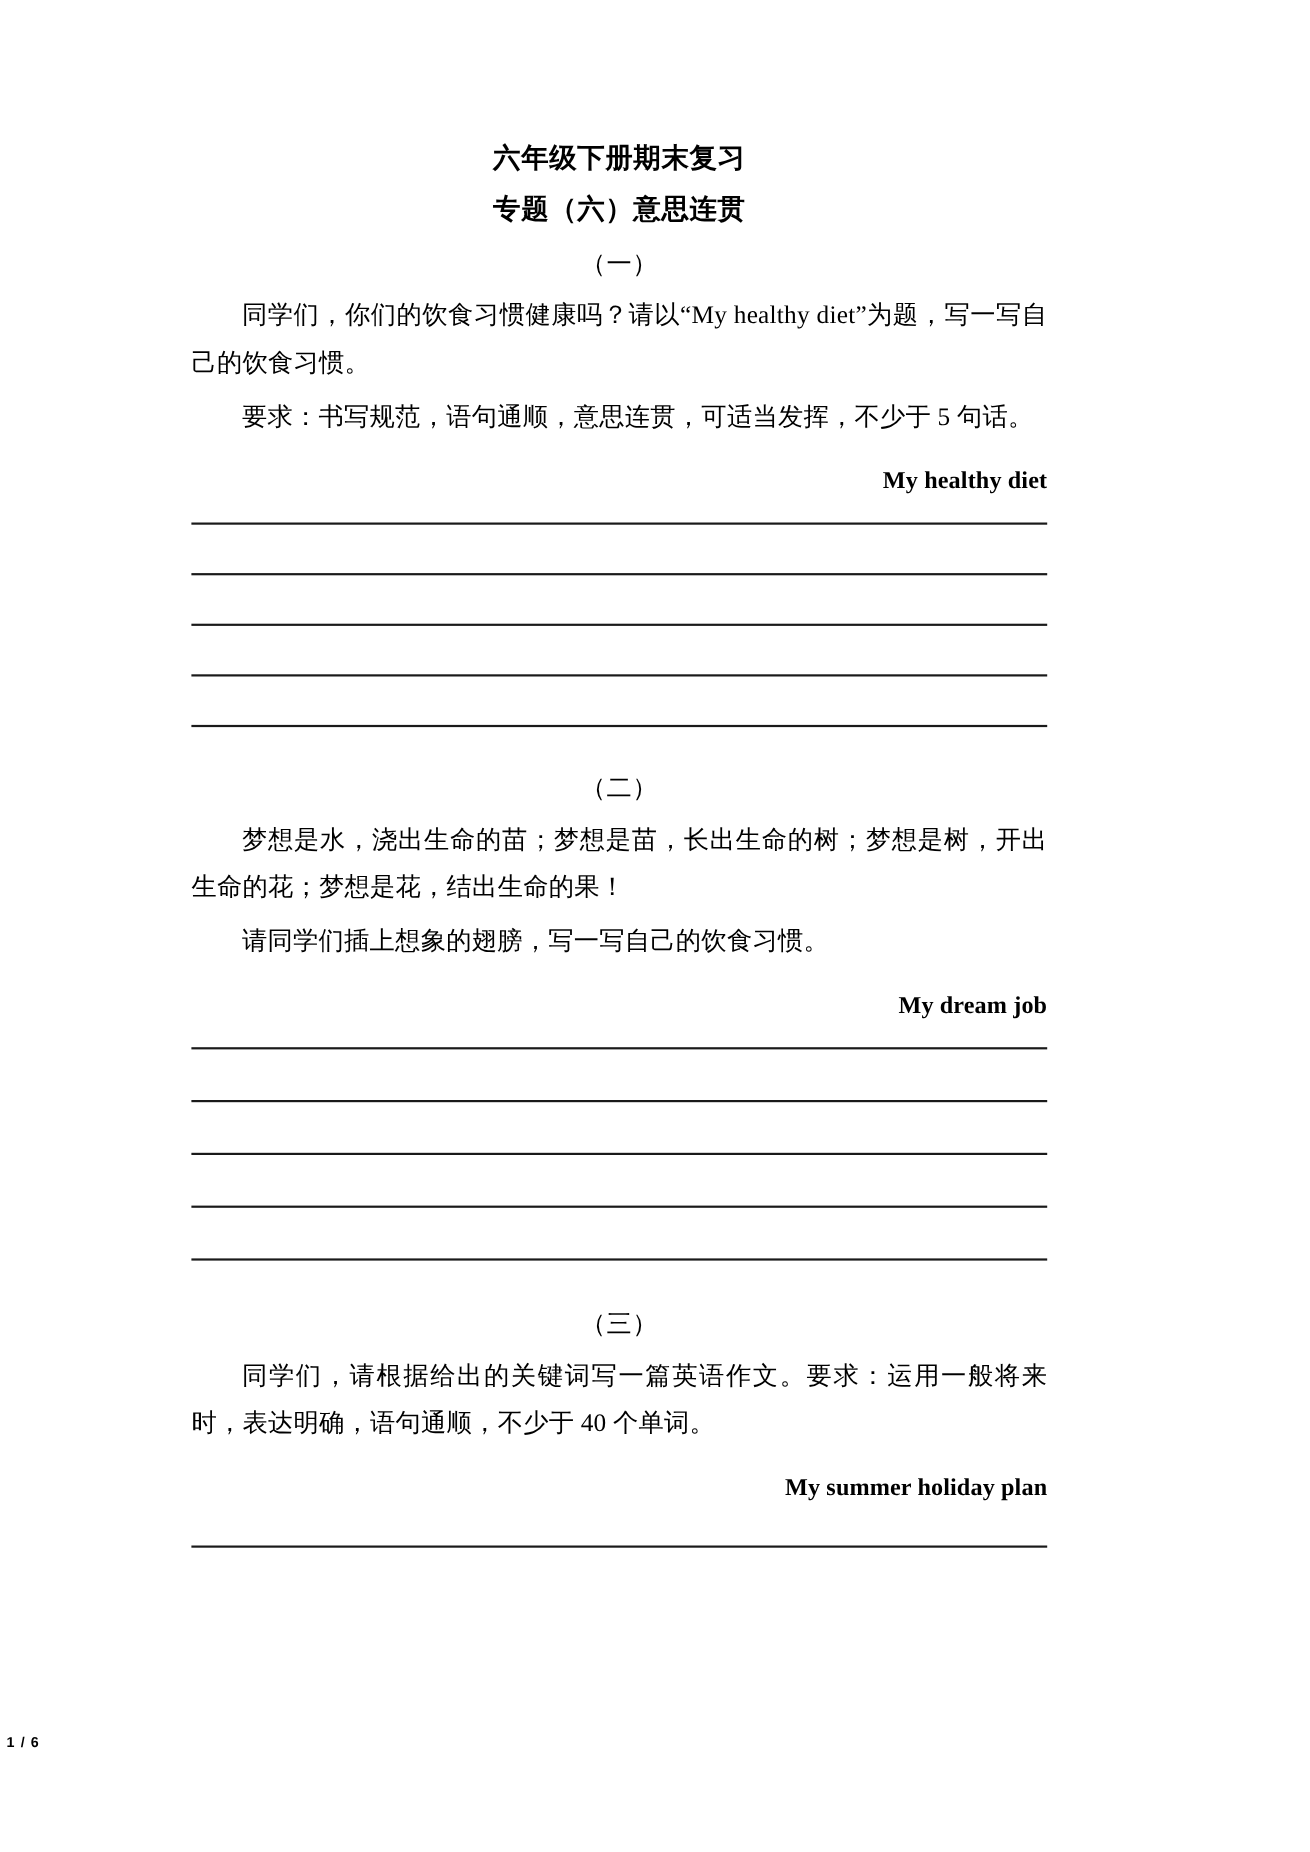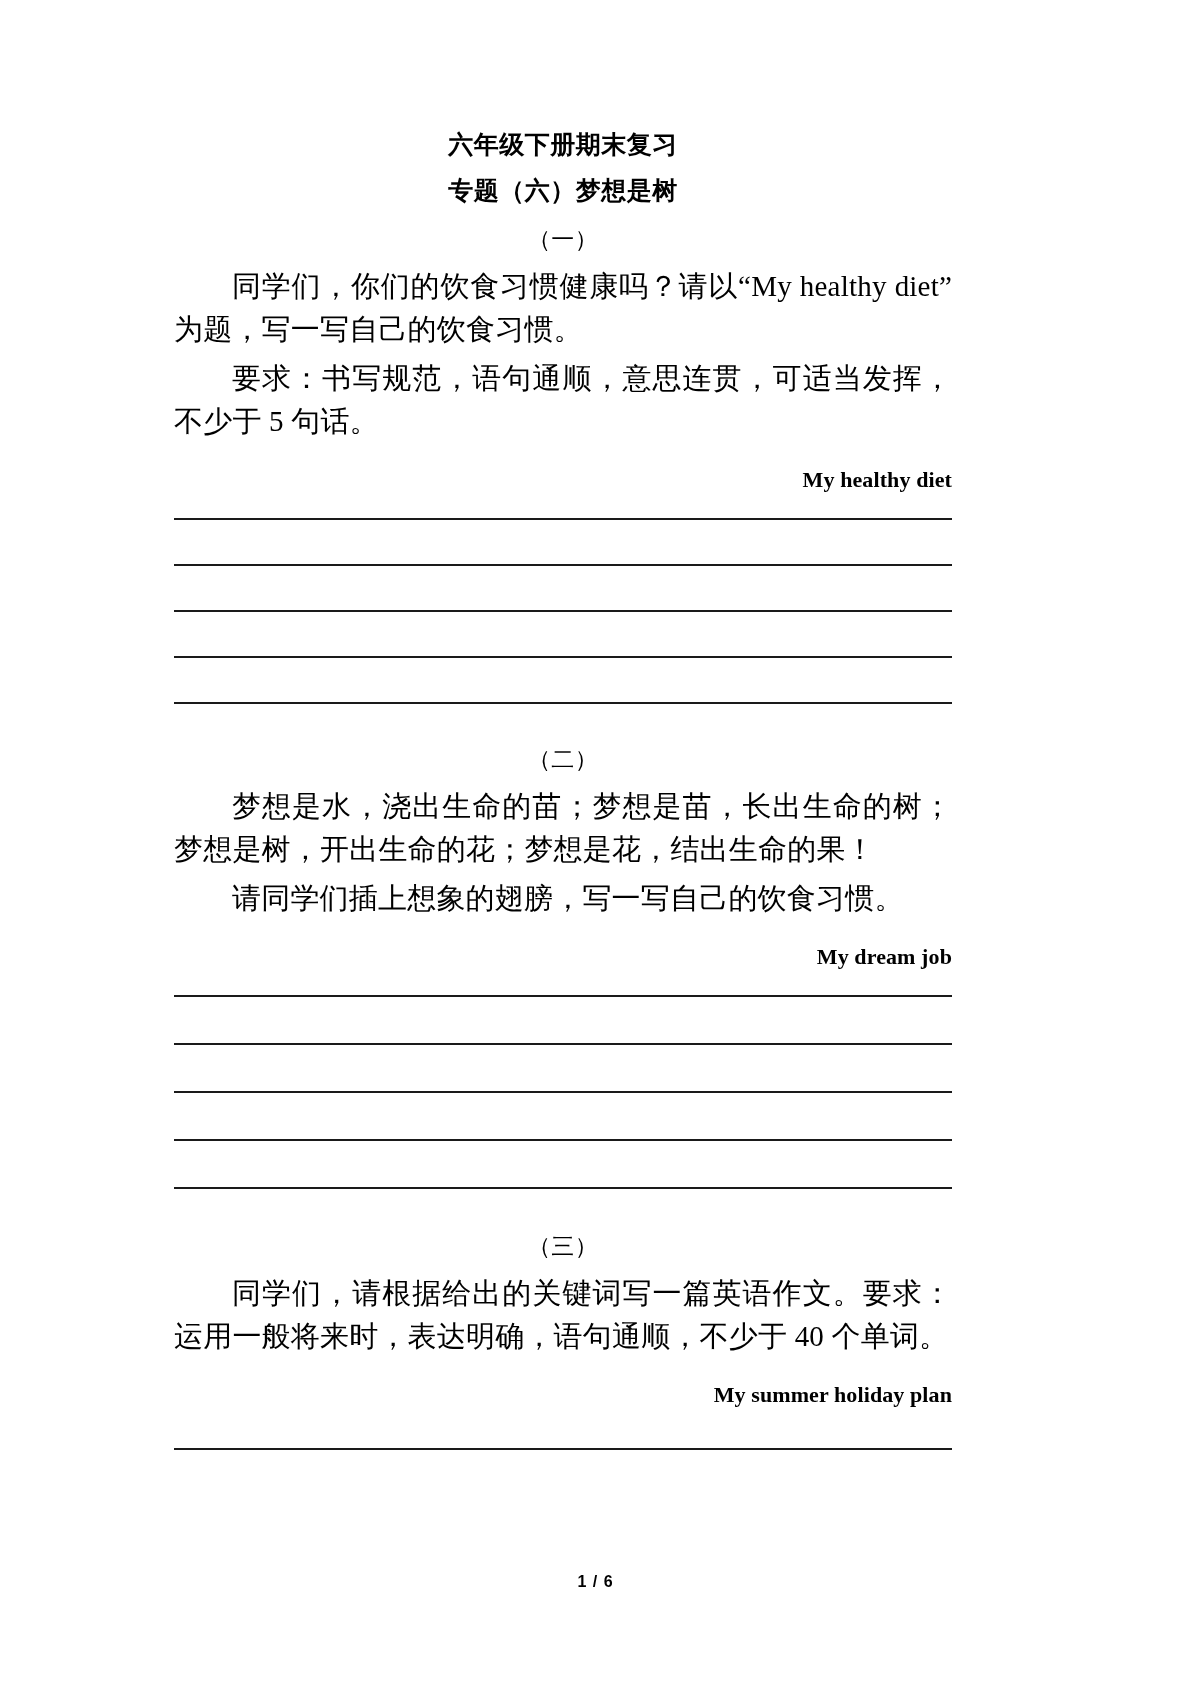--- a/index.html
+++ b/index.html
@@ -43,21 +43,21 @@
     text-align: center;
     font-size: 23px;
     font-weight: normal;
     line-height: 1.0;
     margin-top: 25px;
     letter-spacing: 0.5px;
   }
 
   
   .para {
-    font-size: 29px;
+    font-size: 23px;
     line-height: 43px;
     text-align: justify;
     text-justify: inter-ideograph;
     text-indent: 2em;
     margin-top: 14px;
     letter-spacing: 0.2px;
   }
   .para.tight { margin-top: 6px; }
 
   
@@ -87,35 +87,35 @@
 
   
   .rules.single { margin-top: 42px; }
 
   
   .footer {
     position: absolute;
     left: 0;
     right: 0;
     bottom: 93px;
-    text-align: center;
-    font-size: 16px;
+    text-align: left;
+    font-size: 13px;
     font-weight: bold;
     font-family: "Liberation Sans", "DejaVu Sans", sans-serif;
     letter-spacing: 1px;
   }
 </style>
 </head>
 <body>
 
 <div class="page">
   <div class="content">
 
     <div class="doc-title first">六年级下册期末复习</div>
-    <div class="doc-title second">专题（六）梦想是树</div>
+    <div class="doc-title second">专题（六）意思连贯</div>
 
     <div class="section-number">（一）</div>
     <div class="para">同学们，你们的饮食习惯健康吗？请以“My healthy diet”为题，写一写自己的饮食习惯。</div>
     <div class="para tight">要求：书写规范，语句通顺，意思连贯，可适当发挥，不少于 5 句话。</div>
     <div class="comp-title">My healthy diet</div>
     <div class="rules gap-one">
       <div class="rule"></div>
       <div class="rule"></div>
       <div class="rule"></div>
       <div class="rule"></div>

